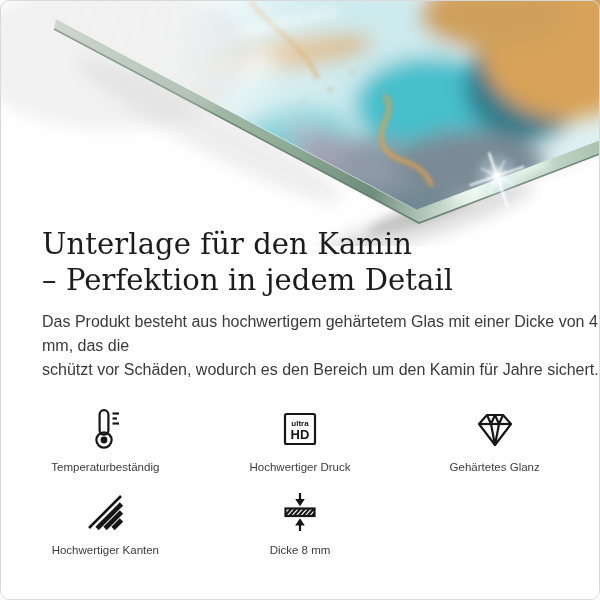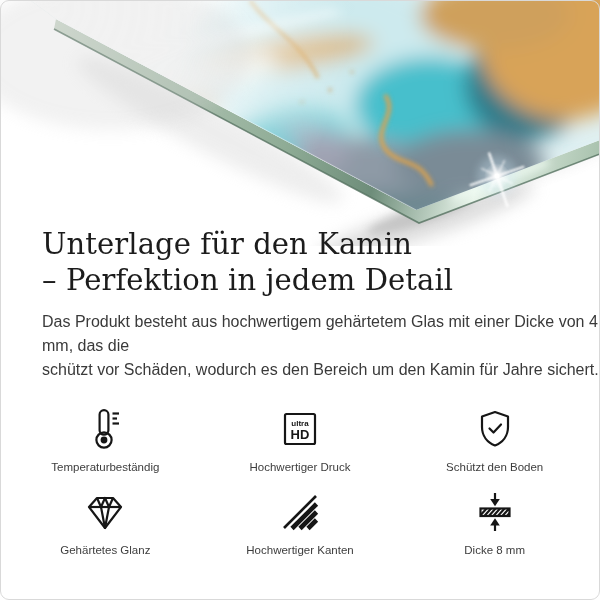--- a/index.html
+++ b/index.html
@@ -190,29 +190,20 @@
     <div class="icon-box">
       <svg width="44" height="44" viewBox="0 0 44 44">
         <rect class="ic" x="7" y="7" width="30" height="30" rx="1.5" stroke-width="2.4"></rect>
         <text class="ic-txt" x="22" y="19" font-size="8" text-anchor="middle">ultra</text>
         <text class="ic-txt" x="22" y="31.5" font-size="13" text-anchor="middle">HD</text>
       </svg>
     </div>
     <div class="feature-label">Hochwertiger Druck</div>
   </div>
 
-  <div class="feature">
-    <div class="icon-box">
-      <svg width="44" height="44" viewBox="0 0 44 44">
-        <path class="ic" stroke-width="2.4" stroke-linejoin="round" d="M22,5 L35,9.5 L35,20 C35,29 29.5,35.5 22,38.5 C14.5,35.5 9,29 9,20 L9,9.5 Z"></path>
-        <path class="ic" stroke-width="2.4" stroke-linecap="round" stroke-linejoin="round" d="M16.5,21.5 L20.5,25.5 L28,17.5"></path>
-      </svg>
-    </div>
-    <div class="feature-label">Schützt den Boden</div>
-  </div>
 
   <div class="feature">
     <div class="icon-box">
       <svg width="44" height="44" viewBox="0 0 44 44">
         <g class="ic" stroke-width="2" stroke-linejoin="round">
           <path d="M14,8 L30,8 L38,17 L22,38 L6,17 Z"></path>
           <path d="M6,17 L38,17"></path>
           <path d="M14,8 L18,17 L22,8 L26,17 L30,8"></path>
           <path d="M18,17 L22,38 L26,17"></path>
         </g>

